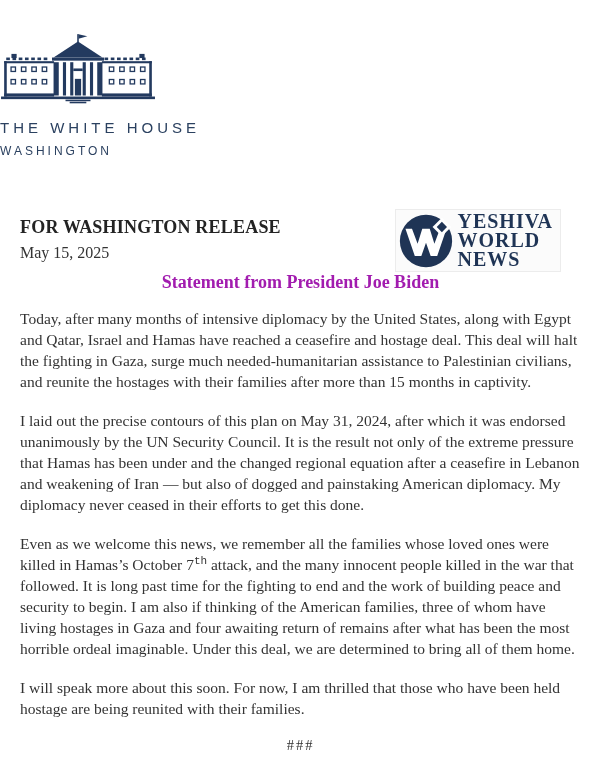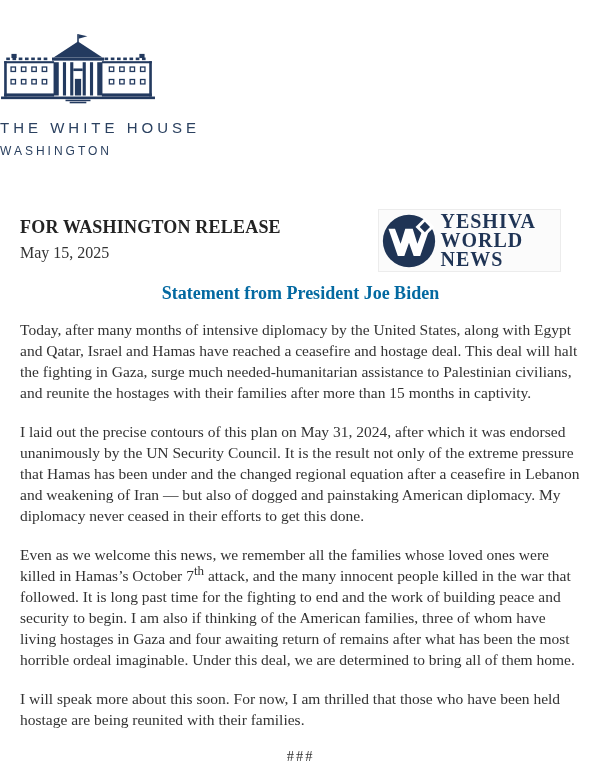--- a/index.html
+++ b/index.html
@@ -22,35 +22,35 @@
   
   .release-row {
     display:flex; justify-content:space-between; align-items:flex-start;
     margin:51px 20px 0 20px;
   }
   .release-left { padding-top:8px; }
   .release-label { font-weight:bold; font-size:18px; color:#232323; letter-spacing:0.2px; }
   .release-date { font-size:16px; margin-top:6px; color:#333333; }
   .pub-box {
     background:#fbfbfb; border:1px solid #ececec; margin-right:20px;
-    display:flex; align-items:center; padding:2px 24px 2px 2px;
+    display:flex; align-items:center; padding:2px 7px 2px 2px;
   }
   .pub-icon-svg { width:56px; height:56px; display:block; }
   .pub-text {
     margin-left:3px; font-weight:bold; font-size:20px; line-height:19px;
     color:#1F3455; letter-spacing:1px; font-family:"Liberation Serif", serif;
   }
   
   .doc-title {
     text-align:center; font-weight:bold; font-size:18px;
-    color:#0369a1; margin-top:11px;
+    color:#a21caf; 
   }
   .doc-body { margin:15px 20px 0 20px; font-size:15.5px; line-height:21px; color:#333333; }
   .doc-body p { margin:0 0 18px 0; }
-  .doc-body sup { font-size:13px; line-height:0; }
+  .doc-body sup { font-size:11px; line-height:0;font-family:Liberation Mono, monospace; }
   .end-mark {
     text-align:center; font-size:14.5px; letter-spacing:2px;
     color:#333333; margin-top:14px;
   }
 </style>
 </head>
 <body>
 
 <div class="page">
 

